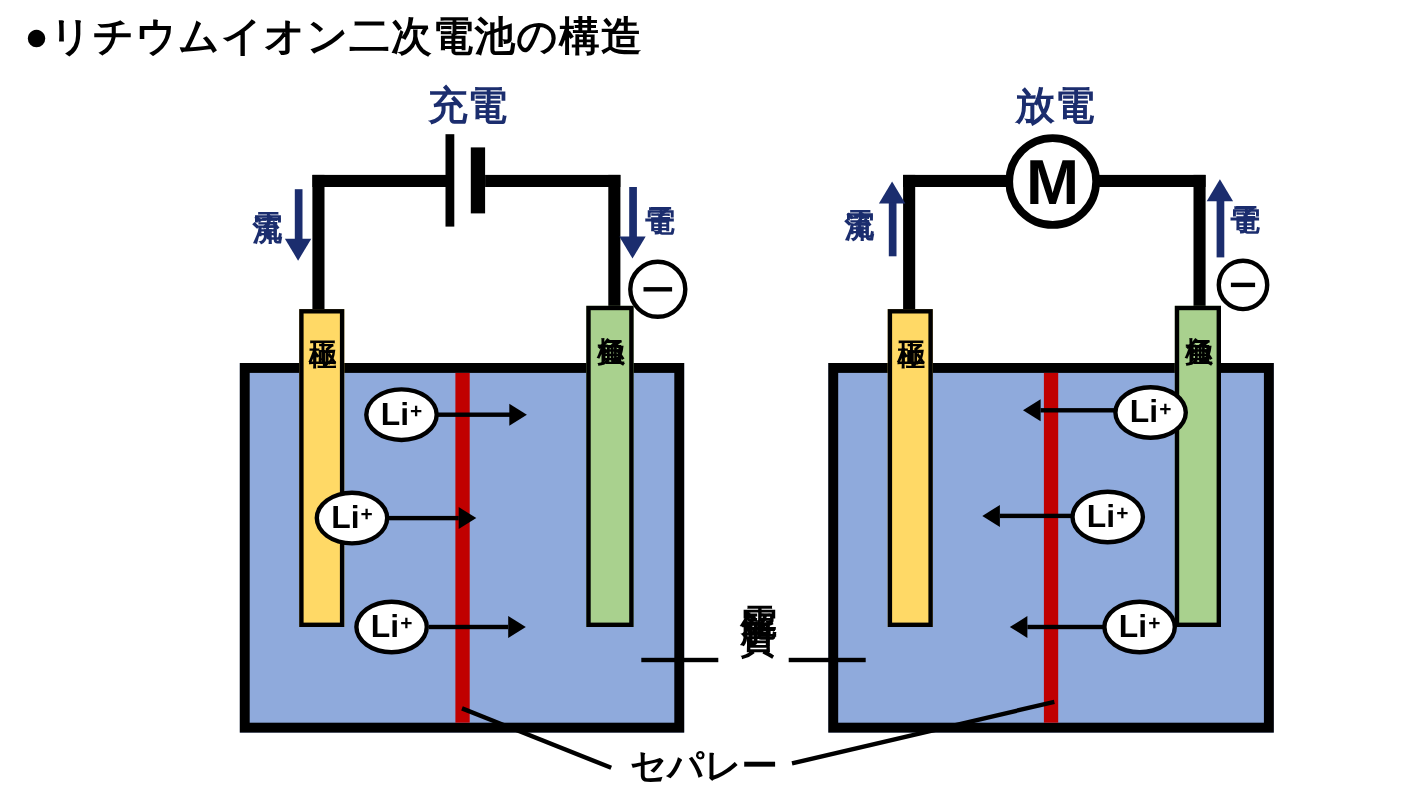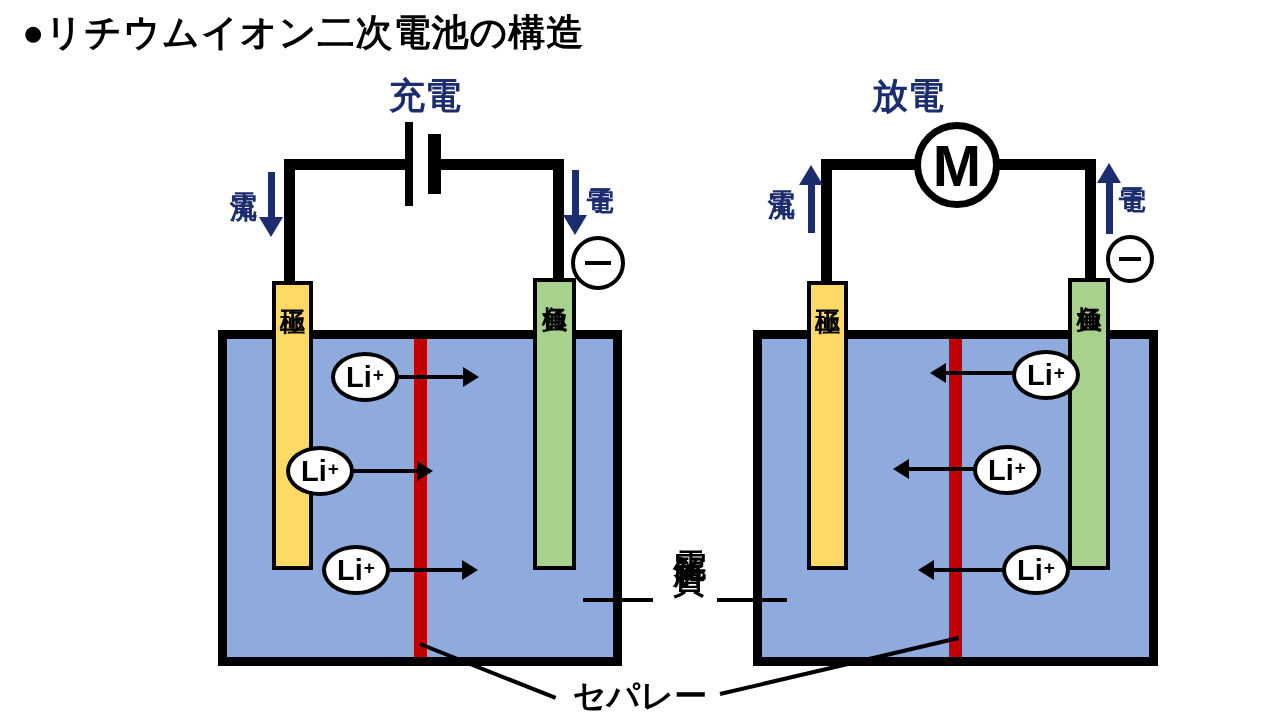--- a/index.html
+++ b/index.html
@@ -97,21 +97,21 @@
 
     <div class="abs ion" style="left:322px;top:545px;">
       <span>Li</span>
         <sup>+</sup>
     </div>
     <div class="abs shaft" style="left:390px;top:568px;width:72px;"></div>
     <div class="abs ah-right" style="left:462px;top:560px;"></div>
   </section>
 
   <section>
-    <div class="abs dtitle" style="left:848px;top:72px;">放電</div>
+    <div class="abs dtitle" style="left:899px;top:72px;">放電</div>
 
     <div class="abs wire" style="left:821px;top:159px;width:11px;height:122px;"></div>
     <div class="abs wire" style="left:821px;top:159px;width:94px;height:11px;"></div>
     <div class="abs wire" style="left:999px;top:159px;width:97px;height:11px;"></div>
     <div class="abs wire" style="left:1085px;top:159px;width:11px;height:122px;"></div>
 
     <div class="abs motor" style="left:914px;top:122px;">
       <span>M</span>
     </div>
 

